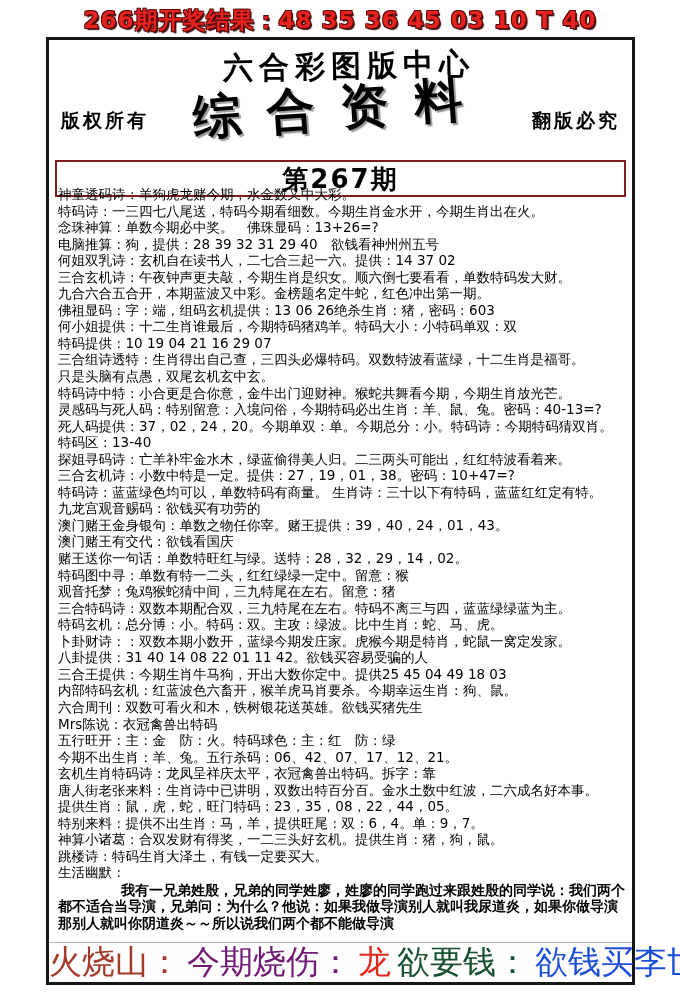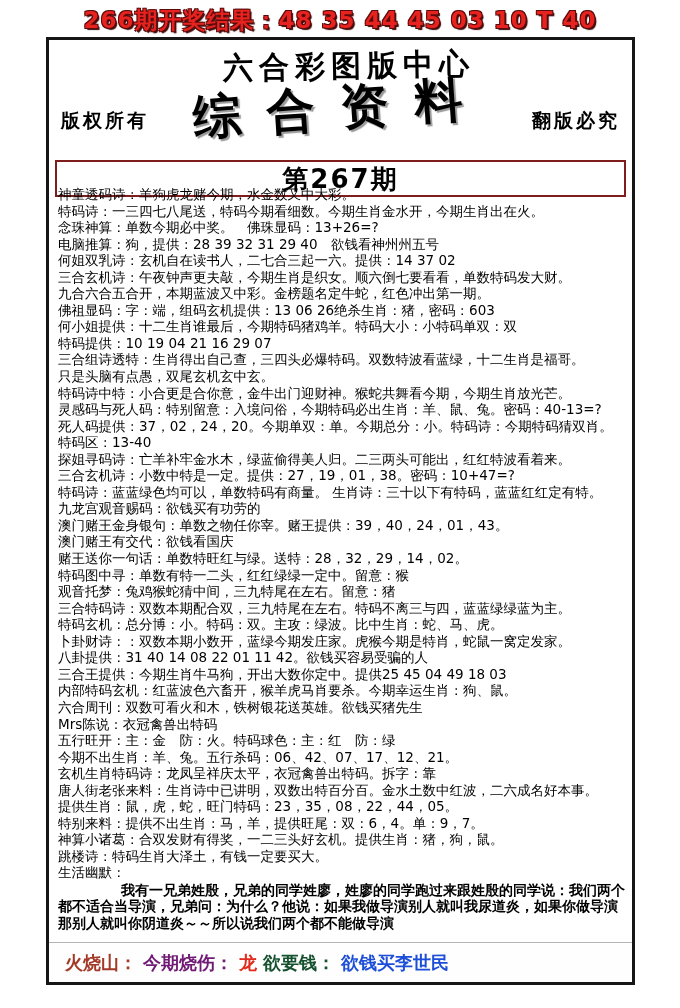--- a/index.html
+++ b/index.html
@@ -44,29 +44,29 @@
     font-size:13.5px;line-height:16.55px;overflow:hidden;
   }
   .line{white-space:pre;overflow:hidden;}
   .humor-para{
     font-weight:bold;font-size:14px;line-height:16.4px;
     text-indent:4.5em;white-space:normal;margin-top:1px;
   }
   .bottom-strip{
     position:absolute;left:0;right:0;bottom:0;height:39px;
     border-top:1px solid #b5b5b5;display:flex;align-items:center;
-    padding-left:16px;font-weight:bold;font-size:18px;white-space:nowrap;
+    font-weight:normal;font-size:33px;white-space:nowrap;
     background:#fefefe;
   }
   .bottom-strip span{margin-right:6px;}
 </style>
 </head>
 <body>
 
-<div class="top-banner">266期开奖结果：48 35 44 45 03 10 T 40</div>
+<div class="top-banner">266期开奖结果：48 35 36 45 03 10 T 40</div>
 
 <div class="outer-box">
 
   <div class="header-title">六合彩图版中心</div>
   <div class="main-title">综合资料</div>
   <div class="corner-note note-left">版权所有</div>
   <div class="corner-note note-right">翻版必究</div>
 
   <div class="issue-box">第267期</div>
 

